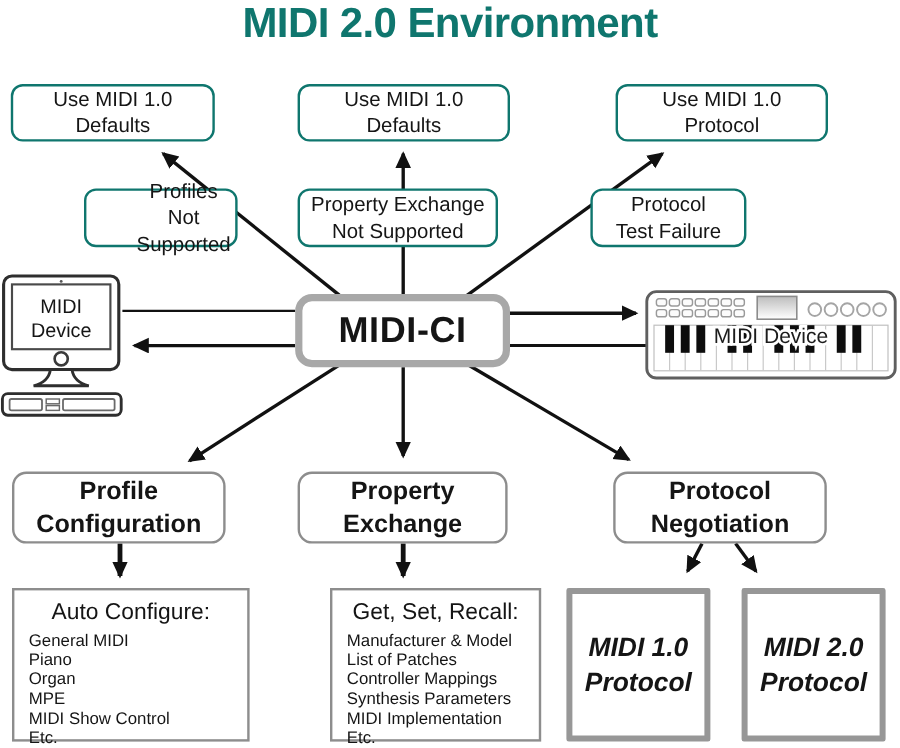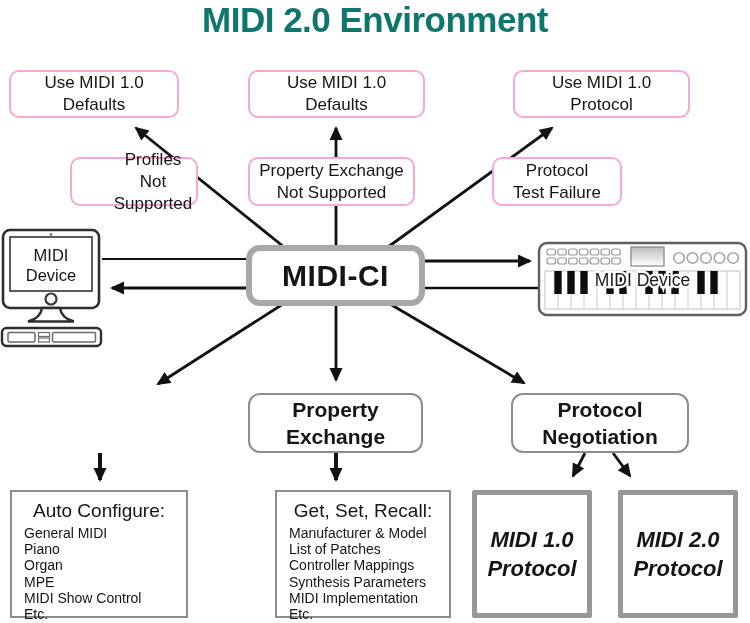--- a/index.html
+++ b/index.html
@@ -4,21 +4,21 @@
 <style>
   html,body{margin:0;padding:0;background:#fff;}
   .stage{position:relative;width:750px;height:623px;background:#ffffff;
          font-family:"Liberation Sans",sans-serif;color:#151515;overflow:hidden;}
   .abs{position:absolute;box-sizing:border-box;}
   .title{top:0px;left:0;width:750px;height:50px;text-align:center;
          font-size:35px;font-weight:700;letter-spacing:-0.5px;color:#0f766e;z-index:2;}
   .arrowlayer{top:0;left:0;width:750px;height:623px;z-index:1;}
   .box{background:#ffffff;display:flex;flex-direction:column;align-items:center;
        justify-content:center;text-align:center;z-index:2;}
-  .rbox{border:2px solid #f9a8d4;border-radius:10px;font-size:17px;line-height:22px;}
+  .rbox{border:2px solid #0f766e;border-radius:10px;font-size:17px;line-height:22px;}
   .fbox{border:2px solid #8d8d8d;border-radius:12px;font-size:21px;line-height:27px;font-weight:700;}
   .midici{border:6px solid #a8a8a8;border-radius:14px;font-size:30px;font-weight:700;letter-spacing:0.5px;}
   .pbox{border:5px solid #979797;border-radius:2px;font-size:22px;line-height:29px;font-weight:700;font-style:italic;}
   .dbox{border:2px solid #8d8d8d;border-radius:0;align-items:stretch;justify-content:flex-start;
         padding-top:8px;}
   .dbox .dhead{text-align:center;font-size:19px;line-height:21px;margin-bottom:4px;}
   .dbox ul{list-style:none;margin:0;padding:0 4px 0 12px;text-align:left;
            font-size:14px;line-height:16.2px;}
   .devsvg{z-index:2;}
 </style>
@@ -155,30 +155,34 @@
       <rect x="82.3" y="30" width="7.4" height="23"></rect>
         <rect x="108.3" y="30" width="7.4" height="23"></rect>
       <rect x="121.3" y="30" width="7.4" height="23"></rect>
         <rect x="134.3" y="30" width="7.4" height="23"></rect>
       <rect x="160.3" y="30" width="7.4" height="23"></rect>
         <rect x="173.3" y="30" width="7.4" height="23"></rect>
     </g>
     <text x="105.5" y="45" text-anchor="middle" font-size="17.5" fill="#1c1c1c" stroke="#ffffff" stroke-width="4.5" paint-order="stroke" style="paint-order:stroke">MIDI Device</text>
   </svg>
 
+  <div class="abs box fbox" style="left:10px;top:393px;width:178px;height:60px;">
+    <span>Profile</span>
+    <span>Configuration</span>
+  </div>
   <div class="abs box fbox" style="left:248px;top:393px;width:175px;height:60px;">
     <span>Property</span>
     <span>Exchange</span>
   </div>
   <div class="abs box fbox" style="left:511px;top:393px;width:178px;height:60px;">
     <span>Protocol</span>
     <span>Negotiation</span>
   </div>
 
-  <div class="abs box dbox" style="left:10px;top:490px;width:178px;height:128px;">
+  <div class="abs box dbox" style="left:10px;top:490px;width:198px;height:128px;">
     <div class="dhead">Auto Configure:</div>
     <ul>
       <li>General MIDI</li>
       <li>Piano</li>
       <li>Organ</li>
       <li>MPE</li>
       <li>MIDI Show Control</li>
       <li>Etc.</li>
     </ul>
   </div>

